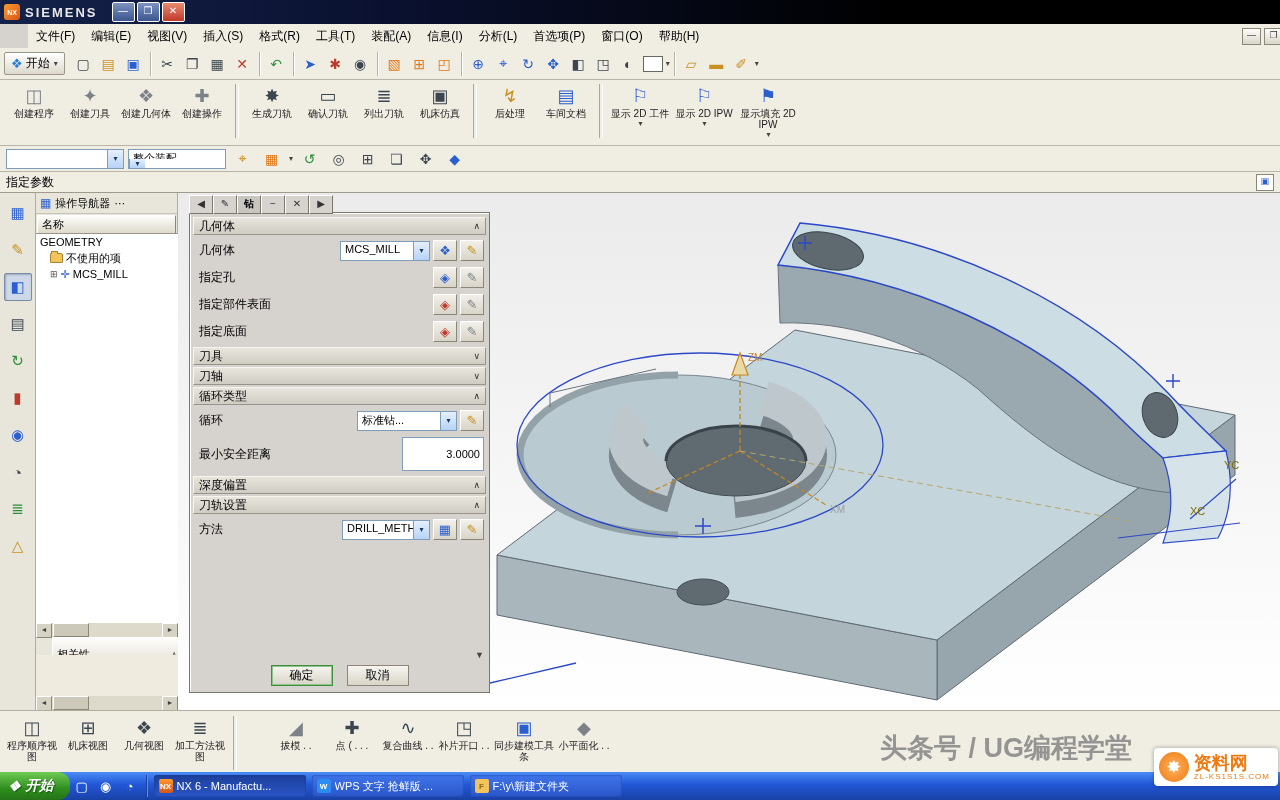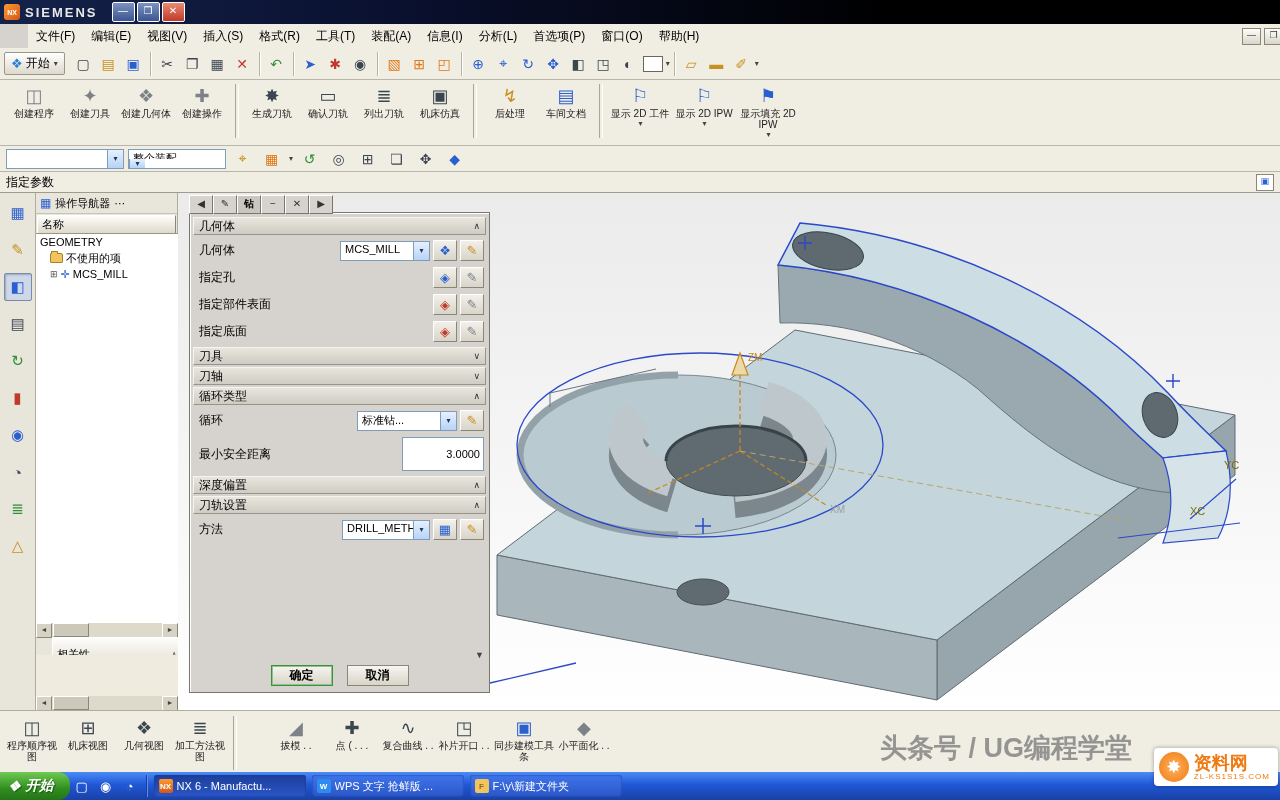--- a/index.html
+++ b/index.html
@@ -113,21 +113,21 @@
   .dsec .spacer,.drow .spacer{flex:1;}
   .chev{font-size:9px;color:#333;}
   .drow{display:flex;align-items:center;padding:3px 2px 3px 6px;gap:3px;}
   .dlabel{font-size:12px;white-space:nowrap;}
   .dcombo{width:88px;} .dcombo2{width:98px;} .dcombo3{width:86px;}
   .dib{width:24px;height:21px;border:1px solid #fff;border-right-color:#8a8678;border-bottom-color:#8a8678;
     background:linear-gradient(#f2f0ea,#d8d4c8);font-size:13px;display:flex;align-items:center;justify-content:center;padding:0;}
   .dinput{width:74px;height:16px;border:1px solid #7f9db9;font-size:11px;padding:8px 3px;font-family:"Liberation Sans",sans-serif;text-align:right;}
   .dfoot{position:absolute;left:0;bottom:6px;width:100%;display:flex;justify-content:center;gap:14px;}
   .dbtn{width:62px;height:21px;border:1px solid #8a8678;background:linear-gradient(#f6f5f0,#d8d4c8);
-    font-size:12px;font-family:"Liberation Sans",sans-serif;font-weight:bold;}
+    font-size:12px;font-family:"Liberation Sans",sans-serif;}
   .dbtn.ok{border:1px solid #3f8f3f;box-shadow:0 0 0 1px #8cc48c inset;}
   .dscroll{position:absolute;right:5px;bottom:32px;font-size:9px;color:#444;}
 
   
   .bottombar{position:absolute;left:0;top:710px;width:1280px;height:62px;background:#f0ede3;
     border-top:1px solid #b0ac9f;display:flex;align-items:flex-start;padding:3px 0 0 4px;box-sizing:border-box;}
   .bb-gap{width:26px;}
 
   
   .watermark{position:absolute;left:880px;top:730px;z-index:30;font-size:27px;font-weight:bold;

